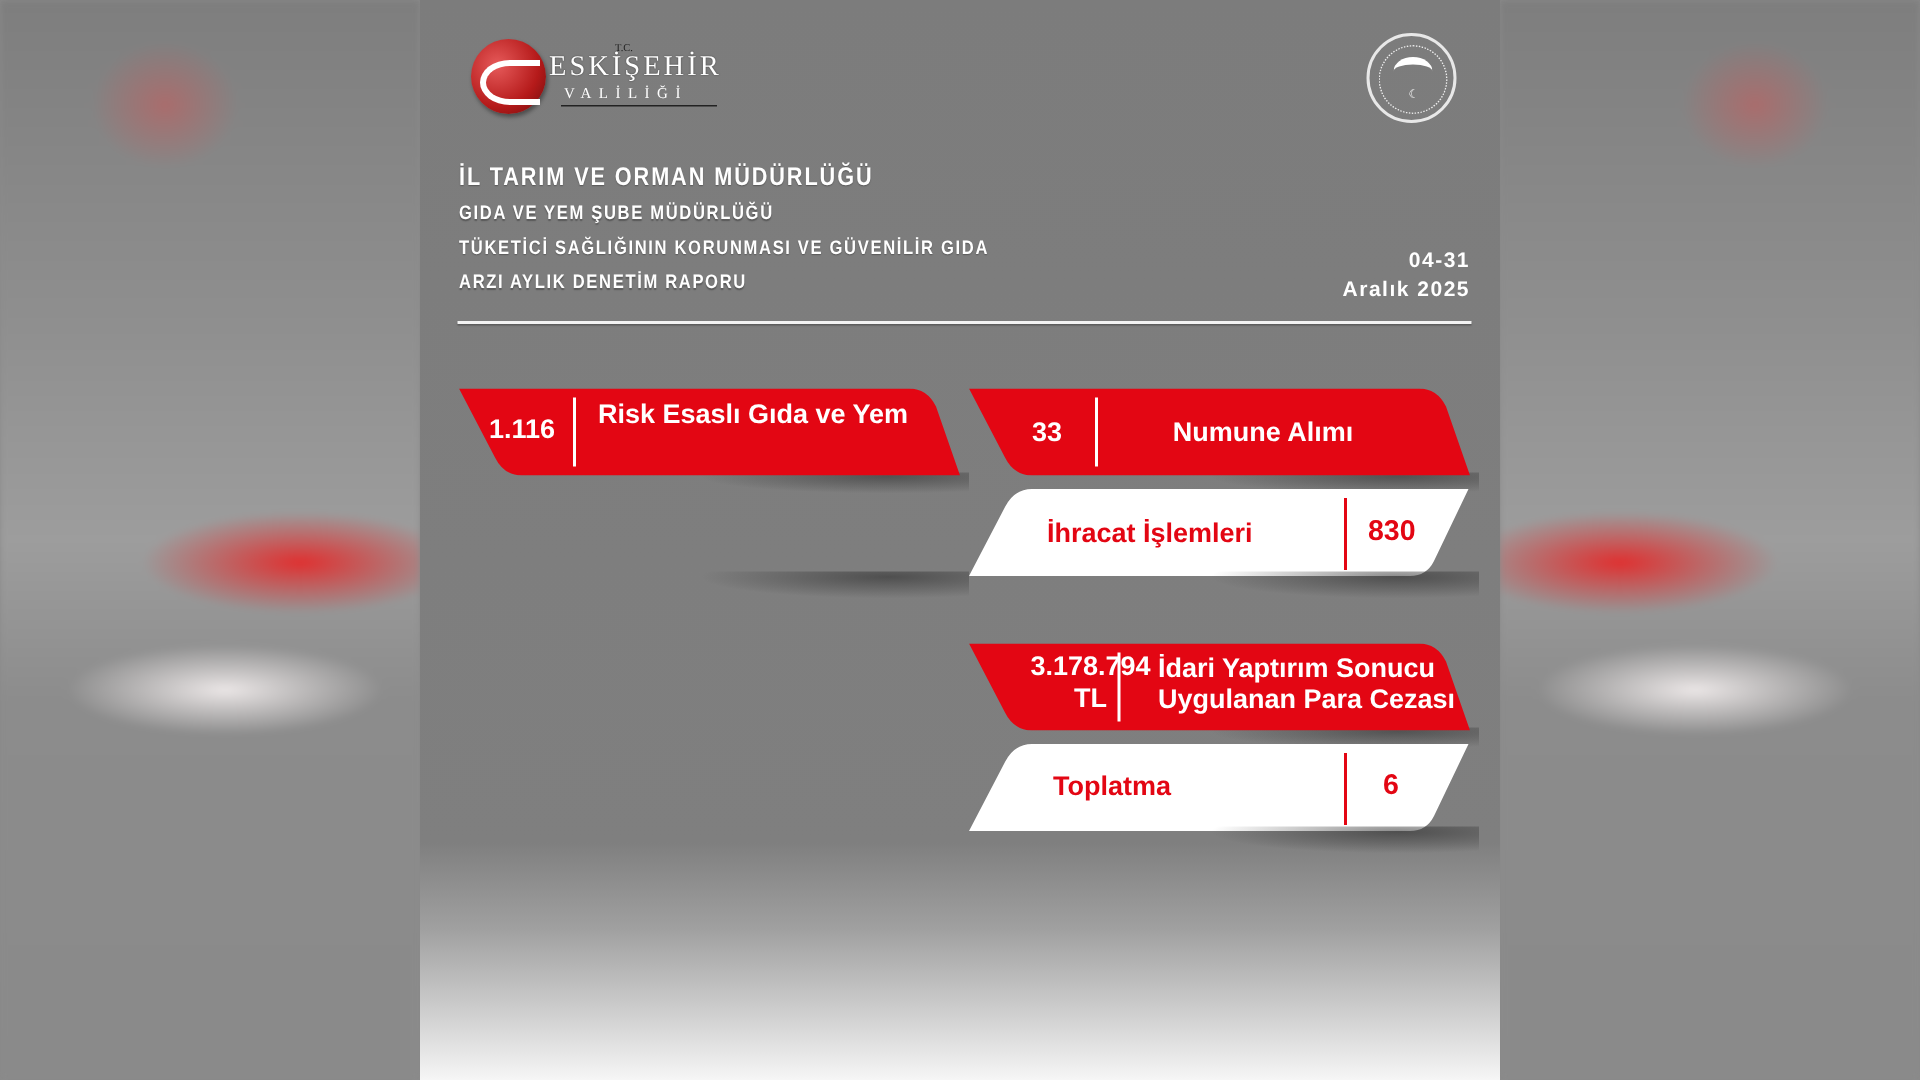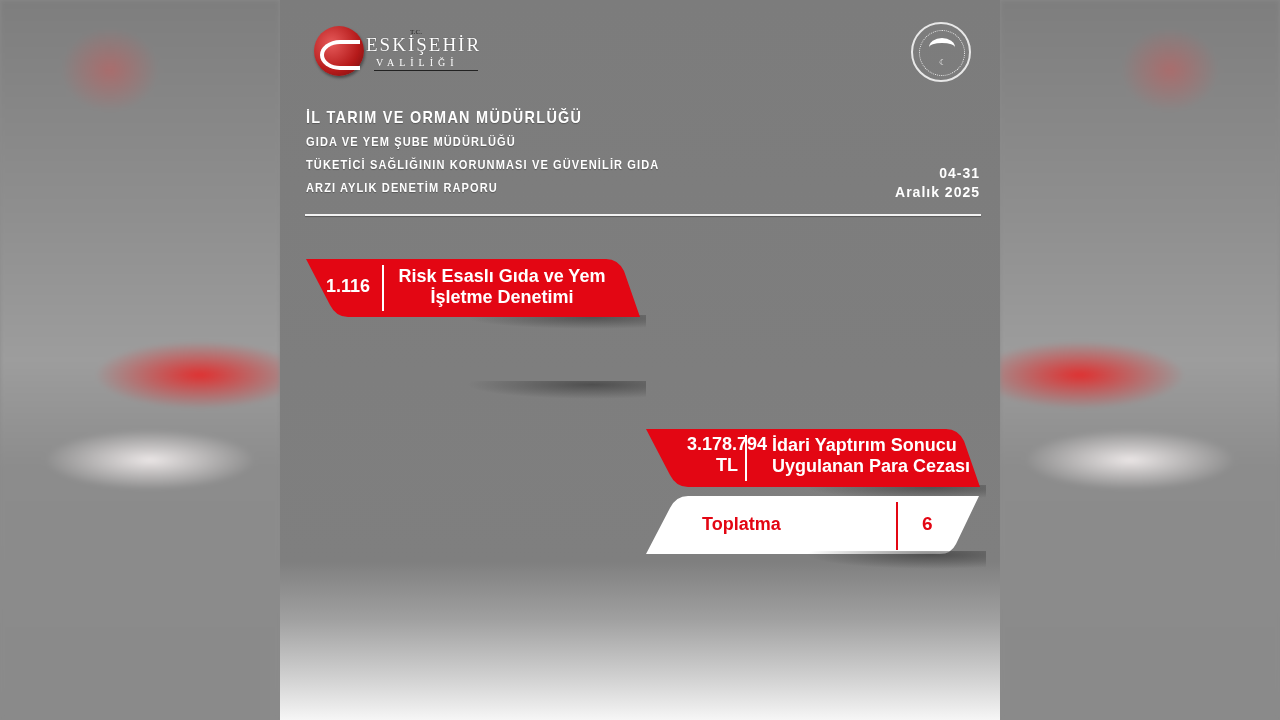--- a/index.html
+++ b/index.html
@@ -87,26 +87,47 @@
   <div class="card" style="left:26px; top:259px;">
     <div class="shadow2"></div>
     <div class="red">
       <svg class="shape" width="335" height="58" viewBox="0 0 335 58">
           <path d="M0,0 L300,0 Q312,0 318,12 L334,58 L42,58 Q30,58 24,46 Z" fill="#e30613"></path>
         </svg>
       <span class="num" style="left:20px; top:17px;">1.116</span>
       <div class="sep" style="left:76px; top:6px; height:46px;"></div>
       <div class="lbl" style="left:86px; top:7px; width:220px;">
         <div>Risk Esaslı Gıda ve Yem</div>
-          <div>İşletme Denetimi</div>
       </div>
     </div>
     <div class="shadow"></div>
   </div>
 
+  <div class="card" style="left:366px; top:259px;">
+    <div class="shadow2"></div>
+    <div class="red">
+      <svg class="shape" width="335" height="58" viewBox="0 0 335 58">
+          <path d="M0,0 L300,0 Q312,0 318,12 L334,58 L42,58 Q30,58 24,46 Z" fill="#e30613"></path>
+        </svg>
+      <span class="num" style="left:42px; top:19px;">33</span>
+      <div class="sep" style="left:84px; top:6px; height:46px;"></div>
+      <div class="lbl" style="left:96px; top:19px; width:200px;">
+        <div>Numune Alımı</div>
+      </div>
+    </div>
+    <div class="white">
+      <svg class="shape" width="335" height="58" viewBox="0 0 335 58">
+          <path d="M42,0 L333,0 L310,48 Q305,58 294,58 L0,58 L24,12 Q30,0 42,0 Z" fill="#ffffff"></path>
+        </svg>
+      <span class="lbl" style="left:52px; top:19px;">İhracat İşlemleri</span>
+      <div class="sep" style="left:250px; top:6px; height:48px;"></div>
+      <span class="num" style="left:266px; top:18px;">830</span>
+    </div>
+    <div class="shadow"></div>
+  </div>
 
 
   <div class="card" style="left:366px; top:429px;">
     <div class="shadow2"></div>
     <div class="red">
       <svg class="shape" width="335" height="58" viewBox="0 0 335 58">
           <path d="M0,0 L300,0 Q312,0 318,12 L334,58 L42,58 Q30,58 24,46 Z" fill="#e30613"></path>
         </svg>
       <div class="num" style="left:14px; top:5px; text-align:center; line-height:21px; width:86px;margin-left:24px;">
         <div>3.178.794</div>

